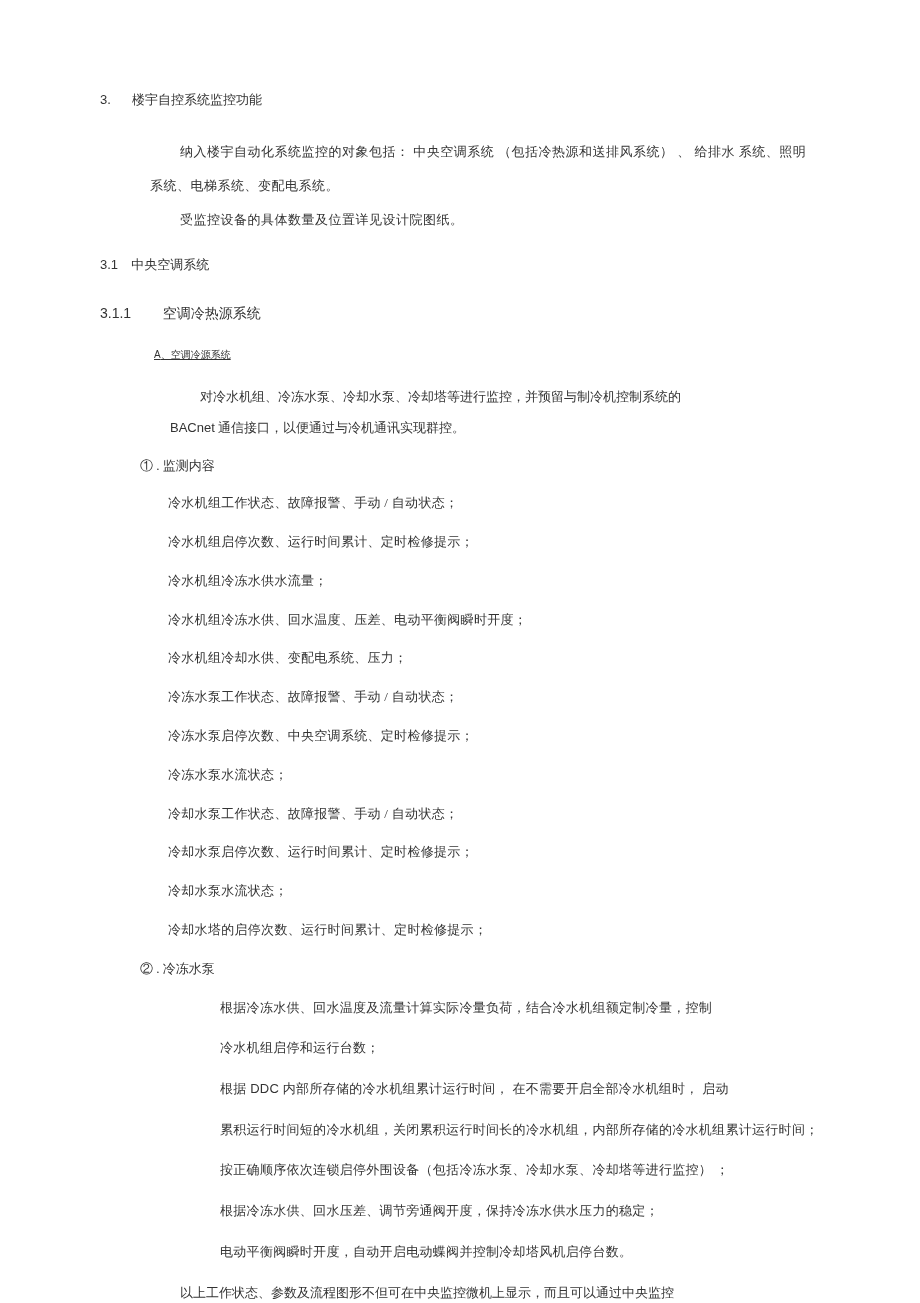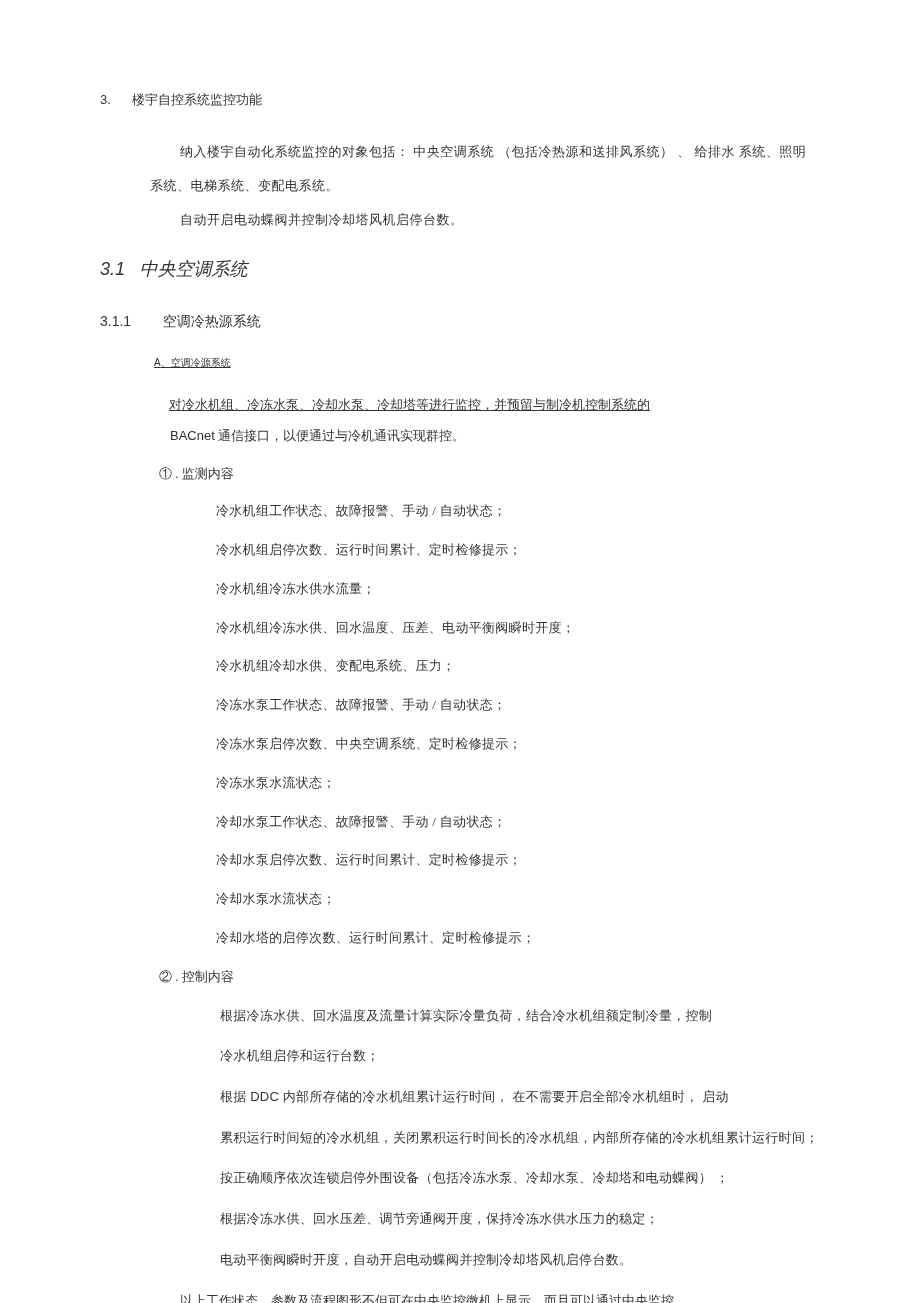--- a/index.html
+++ b/index.html
@@ -37,23 +37,22 @@
       line-height: 2.0;
       letter-spacing: 0.5px;
     }
     .intro-para3 {
       margin-left: 80px;
       margin-bottom: 22px;
       line-height: 2.0;
       letter-spacing: 0.5px;
     }
     .heading-2 {
-      font-size: 18px;
+      font-size: 13px;
       margin-bottom: 26px;
-      font-style: italic;
     }
     .heading-2 .num {
       font-family: Arial, sans-serif;
       display: inline-block;
       margin-right: 10px;
     }
     .heading-3 {
       font-size: 14px;
       margin-bottom: 22px;
     }
@@ -65,40 +64,39 @@
     .sub-a {
       margin-left: 54px;
       margin-bottom: 22px;
       font-size: 10px;
       text-decoration: underline;
     }
     .sub-a .lbl {
       font-family: Arial, sans-serif;
     }
     .desc-para {
-      margin-left: 69px;
+      margin-left: 100px;
       margin-bottom: 6px;
       line-height: 1.9;
-      text-decoration: underline;
     }
     .desc-para2 {
       margin-left: 70px;
       margin-bottom: 16px;
       line-height: 1.9;
     }
     .desc-para2 .latin {
       font-family: Arial, sans-serif;
     }
     .circle-heading {
-      margin-left: 59px;
+      margin-left: 40px;
       margin-bottom: 16px;
       font-size: 13px;
     }
     .list-item {
-      margin-left: 116px;
+      margin-left: 68px;
       margin-bottom: 18px;
       line-height: 1.6;
       letter-spacing: 0.3px;
     }
     .control-item {
       margin-left: 120px;
       margin-bottom: 16px;
       line-height: 1.9;
       letter-spacing: 0.3px;
     }
@@ -118,21 +116,21 @@
 </head>
 <body>
 
 <div class="heading-1">
   <span class="num">3.</span>
   <span>楼宇自控系统监控功能</span>
 </div>
 
 <div class="intro-para just">纳入楼宇自动化系统监控的对象包括： 中央空调系统 （包括冷热源和送排风系统） 、 给排水 系统、照明</div>
 <div class="intro-para2">系统、电梯系统、变配电系统。</div>
-<div class="intro-para3">自动开启电动蝶阀并控制冷却塔风机启停台数。</div>
+<div class="intro-para3">受监控设备的具体数量及位置详见设计院图纸。</div>
 
 <div class="heading-2">
   <span class="num">3.1</span>
   <span>中央空调系统</span>
 </div>
 
 <div class="heading-3">
   <span class="num">3.1.1</span>
   <span>空调冷热源系统</span>
 </div>
@@ -153,22 +151,22 @@
 <div class="list-item">冷水机组冷冻水供、回水温度、压差、电动平衡阀瞬时开度；</div>
 <div class="list-item">冷水机组冷却水供、变配电系统、压力；</div>
 <div class="list-item">冷冻水泵工作状态、故障报警、手动 / 自动状态；</div>
 <div class="list-item">冷冻水泵启停次数、中央空调系统、定时检修提示；</div>
 <div class="list-item">冷冻水泵水流状态；</div>
 <div class="list-item">冷却水泵工作状态、故障报警、手动 / 自动状态；</div>
 <div class="list-item">冷却水泵启停次数、运行时间累计、定时检修提示；</div>
 <div class="list-item">冷却水泵水流状态；</div>
 <div class="list-item">冷却水塔的启停次数、运行时间累计、定时检修提示；</div>
 
-<div class="circle-heading">② . 控制内容</div>
+<div class="circle-heading">② . 冷冻水泵</div>
 <div class="control-item">根据冷冻水供、回水温度及流量计算实际冷量负荷，结合冷水机组额定制冷量，控制</div>
 <div class="control-item">冷水机组启停和运行台数；</div>
 <div class="control-item just">根据 <span class="latin">DDC</span> 内部所存储的冷水机组累计运行时间， 在不需要开启全部冷水机组时， 启动</div>
 <div class="control-item">累积运行时间短的冷水机组，关闭累积运行时间长的冷水机组，内部所存储的冷水机组累计运行时间；</div>
-<div class="control-item">按正确顺序依次连锁启停外围设备（包括冷冻水泵、冷却水泵、冷却塔和电动蝶阀） ；</div>
+<div class="control-item">按正确顺序依次连锁启停外围设备（包括冷冻水泵、冷却水泵、冷却塔等进行监控） ；</div>
 <div class="control-item">根据冷冻水供、回水压差、调节旁通阀开度，保持冷冻水供水压力的稳定；</div>
 <div class="control-item">电动平衡阀瞬时开度，自动开启电动蝶阀并控制冷却塔风机启停台数。</div>
 
 <div class="summary-para">以上工作状态、参数及流程图形不但可在中央监控微机上显示，而且可以通过中央监控</div>
 
 </body></html>

